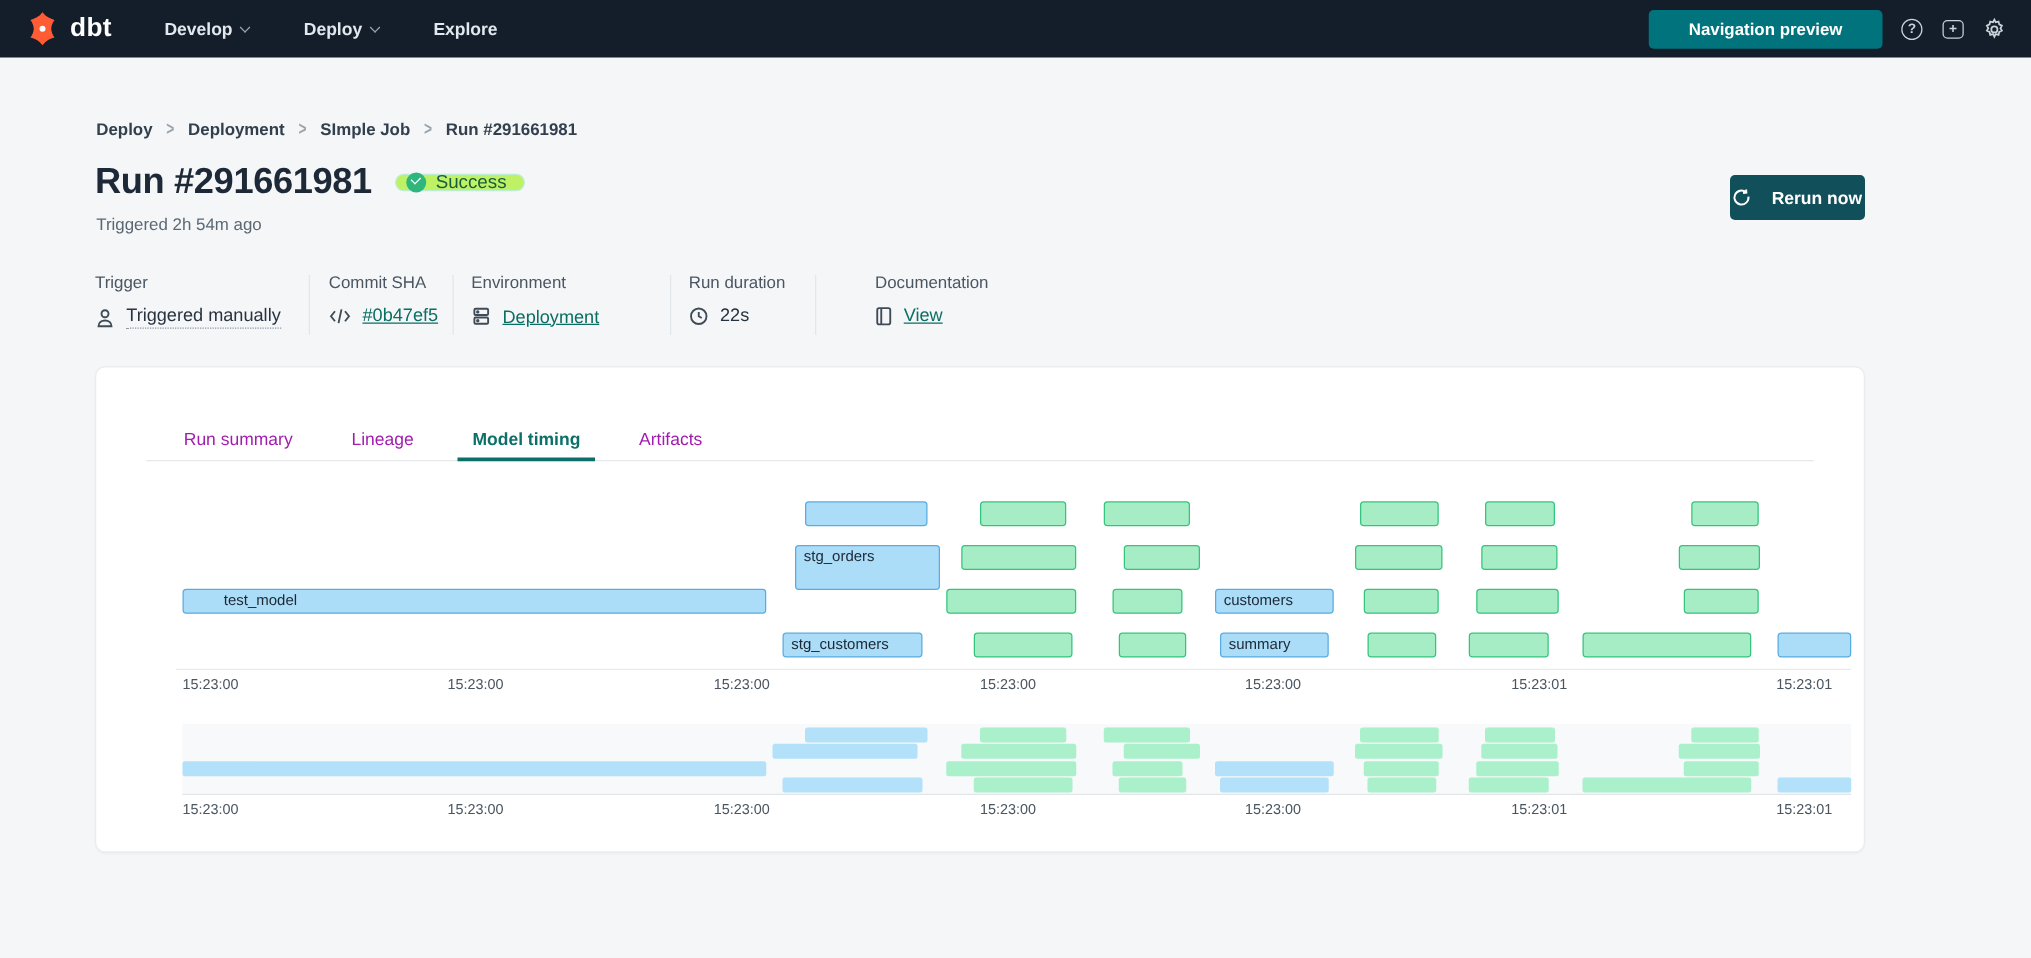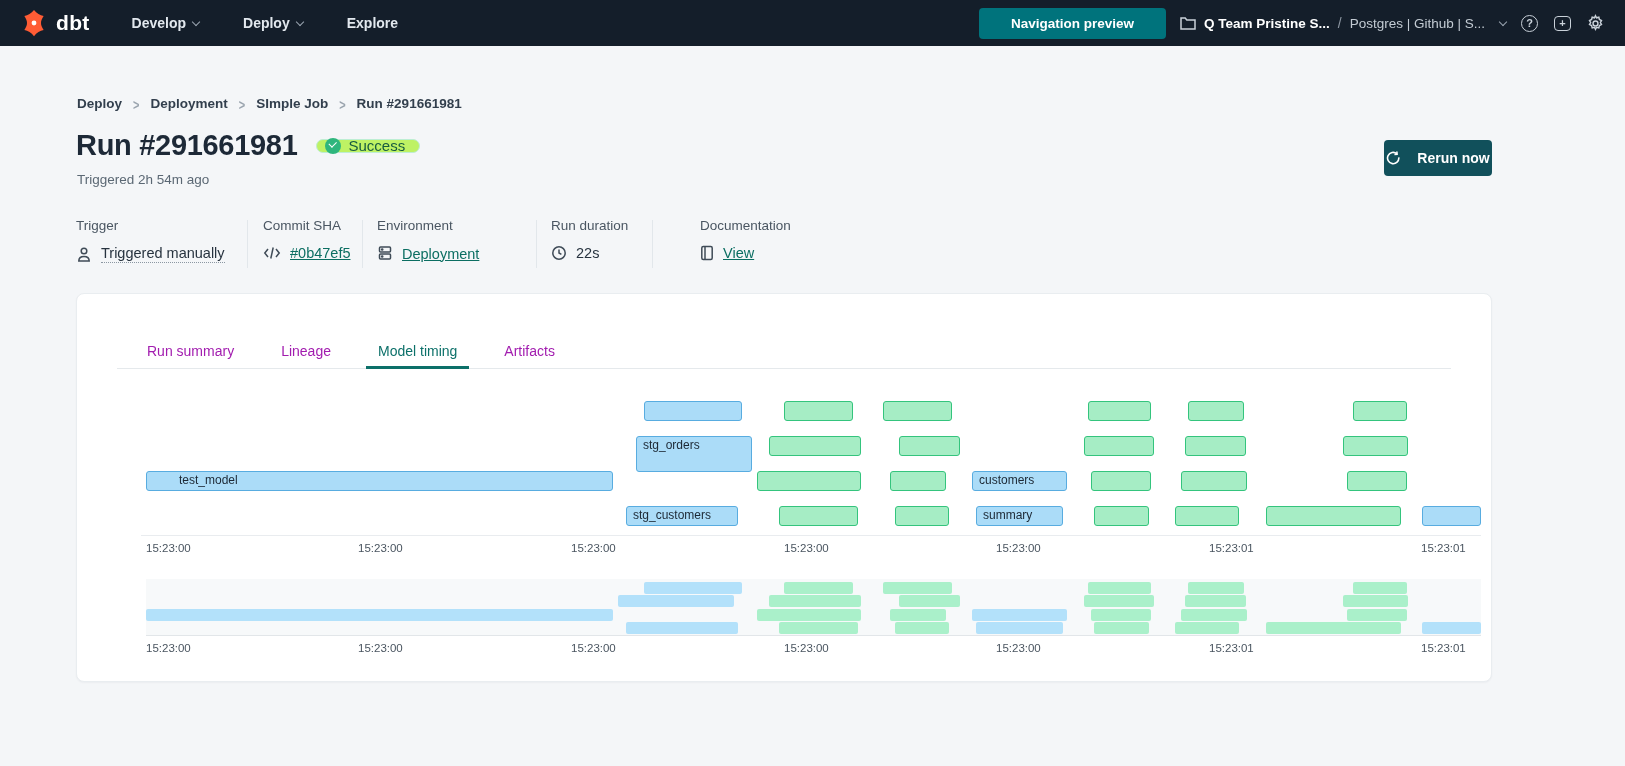--- a/index.html
+++ b/index.html
@@ -52,21 +52,21 @@
   .dotted-u { border-bottom:1.5px dotted #8b97a2; padding-bottom:1px; }
   .tlink { color:#0b6e62; text-decoration:underline; cursor:pointer; }
   .micon { display:flex; align-items:center; }
 
   
   .card { position:absolute; left:76px; top:293px; width:1416px; height:389px; background:#fff;
           border:1px solid #e9edf0; border-radius:8px; box-shadow:0 1px 2px rgba(20,30,40,.04); }
   .tabs { position:absolute; left:40px; top:40px; right:40px; height:35px; border-bottom:1px solid #e5e9ec;
           display:flex; gap:23px; padding-left:18px; }
   .tab { font-size:14px; color:#a21caf; line-height:35px; padding:0 12px; cursor:pointer; position:relative; }
-  .tab.active { color:#0c7069; font-weight:400; }
+  .tab.active { color:#0c7069; font-weight:700; }
   .tab.active::after { content:""; position:absolute; left:0; right:0; bottom:-1px; height:3px; background:#0c7069; }
 
   
   .chart-layer { position:absolute; inset:0; }
   .bar { position:absolute; border-radius:3px; font-size:12px; color:#1c2834; padding-left:6px;
          white-space:nowrap; overflow:hidden; line-height:16px; cursor:pointer; }
   .bar.blue  { background:#abdcf8; border:1.5px solid #58ace0; }
   .bar.green { background:#a6edc5; border:1.5px solid #34c47d; }
   .mini-bar { position:absolute; border-radius:2px; }
   .mini-bar.blue  { background:#b3e1fa; }
@@ -96,31 +96,20 @@
   </div>
   <div class="nav-item">
     <span>Deploy</span>
       <span class="chev"></span>
   </div>
   <div class="nav-item">
     <span>Explore</span>
   </div>
   <div class="nav-right">
     <button class="preview-btn">Navigation preview</button>
-    <div class="account">
-      <span class="micon">
-        <svg width="16" height="14" viewBox="0 0 16 14" fill="none" stroke="#c9d1d9" stroke-width="1.5">
-          <path d="M1 2 h4.2 l1.6 2 H15 v9 H1 z"></path>
-        </svg>
-      </span>
-      <span>Q Team Pristine S...</span>
-      <span class="acct-sep">/</span>
-      <span class="project">Postgres | Github | S...</span>
-      <span class="chev"></span>
-    </div>
     <div class="nav-icon">
       <span class="help-circle">?</span>
     </div>
     <div class="nav-icon">
       <span class="feedback-box">+</span>
     </div>
     <div class="nav-icon">
       <svg width="19" height="19" viewBox="0 0 20 20" fill="none" stroke="#c9d1d9" stroke-width="1.5">
         <circle cx="10" cy="10" r="2.6"></circle>
         <path d="M10 1.8 l1.1 2.2 2.4-.6 .6 2.4 2.2 1.1 -1.2 2.1 1.2 2.1 -2.2 1.1 -.6 2.4 -2.4-.6 -1.1 2.2 -1.1-2.2 -2.4 .6 -.6-2.4 -2.2-1.1 1.2-2.1 -1.2-2.1 2.2-1.1 .6-2.4 2.4 .6 z"></path>

